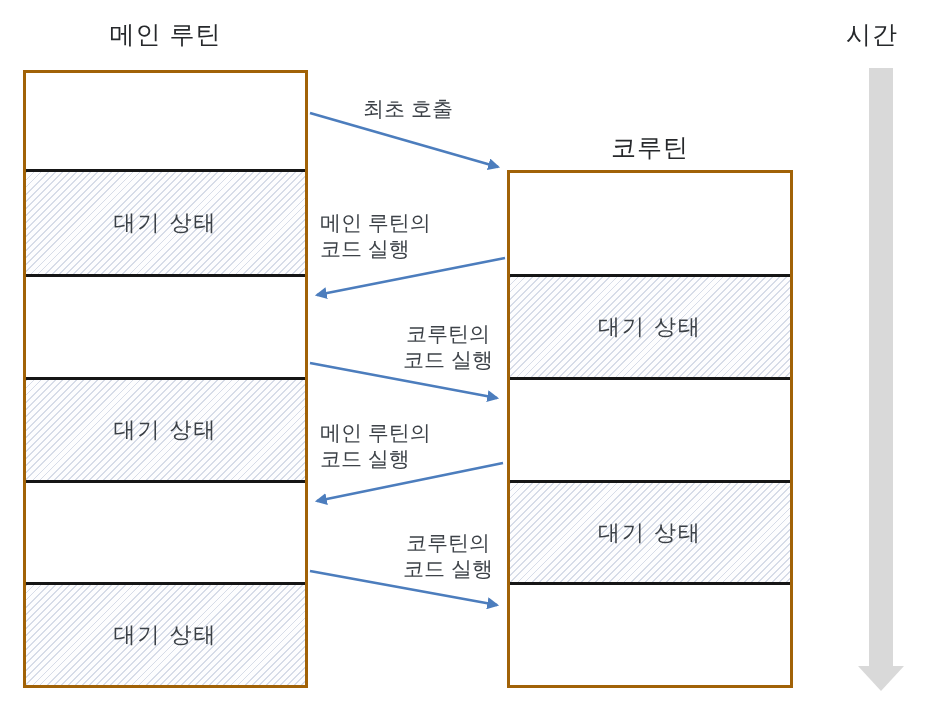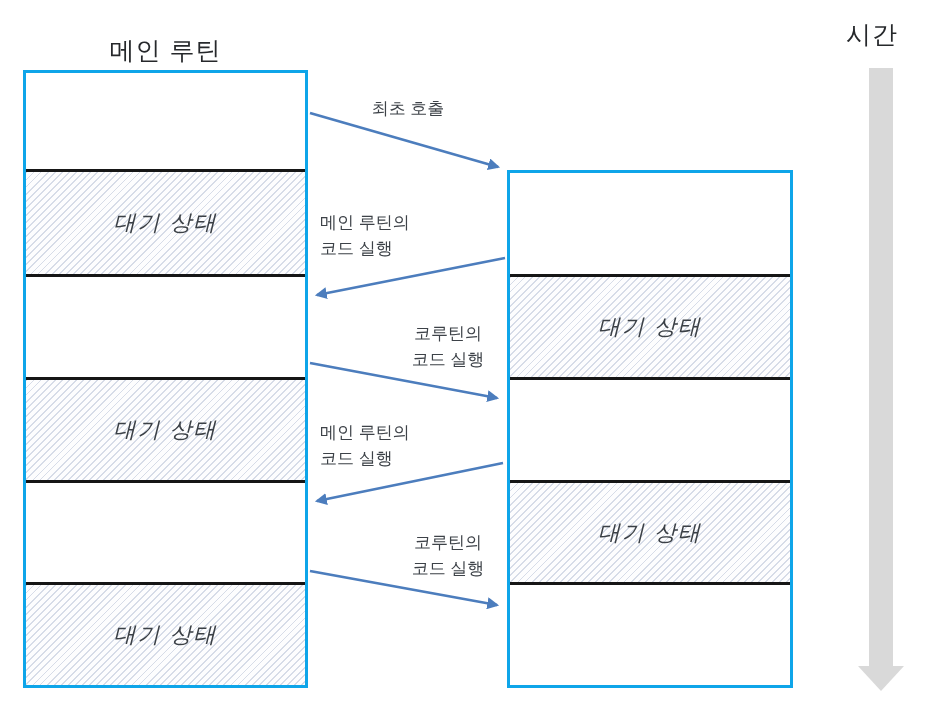--- a/index.html
+++ b/index.html
@@ -2,55 +2,56 @@
 <html><head>
 <meta charset="utf-8">
 <style>
   html,body{margin:0;padding:0;background:#ffffff;}
   .stage{
     position:relative;width:931px;height:723px;background:#ffffff;
     font-family:"Liberation Sans", sans-serif;overflow:hidden;
   }
   .col-title{
     position:absolute;text-align:center;font-size:25px;color:#26282b;
-    letter-spacing:1px;font-weight:400;margin-top:16px;
+    letter-spacing:1px;font-weight:400;
   }
   .routine-col{
-    position:absolute;border:3px solid #0ea5e9;box-sizing:border-box;background:#e5e5e5;font-style:italic;
+    position:absolute;border:3px solid #a16207;box-sizing:border-box;background:#e5e5e5;
   }
   .routine-col .block{
     box-sizing:border-box;border-bottom:3px solid #161616;
     display:flex;align-items:center;justify-content:center;background:#ffffff;
   }
   .routine-col .block:last-child{border-bottom:none;}
   .routine-col .block.waiting{
     background-color:#fdfdfe;
     background-image:repeating-linear-gradient(135deg,
       rgba(168,180,205,0.45) 0px, rgba(168,180,205,0.45) 1.3px,
       rgba(255,255,255,0) 1.3px, rgba(255,255,255,0) 5px);
   }
   .block-label{
     font-size:22px;color:#3b4046;letter-spacing:2px;font-weight:400;
   }
   .arrow-label{
-    position:absolute;font-size:17px;line-height:26px;color:#3d4248;
+    position:absolute;font-size:21px;line-height:26px;color:#3d4248;
     white-space:pre-line;
   }
   .arrow-label.centered{transform:translateX(-50%);text-align:center;}
   .time-label{
     position:absolute;font-size:25px;color:#26282b;text-align:left;letter-spacing:1px;
   }
   svg.overlay{position:absolute;left:0;top:0;pointer-events:none;}
 </style>
 </head>
 <body>
 
 <div class="stage">
 
   <div class="col-title" style="left:23px;top:18px;width:285px;">메인 루틴</div>
+  <div class="col-title" style="left:507px;top:131px;width:286px;">코루틴</div>
   <div class="time-label" style="left:846px;top:18px;width:76px;">시간</div>
 
   <div class="routine-col" style="left:23px;top:70px;width:285px;height:618px;">
     <div class="block running" style="height:99px;"></div>
     <div class="block waiting" style="height:105px;">
       <span class="block-label">대기 상태</span>
     </div>
     <div class="block running" style="height:103px;"></div>
     <div class="block waiting" style="height:103px;">
       <span class="block-label">대기 상태</span>

